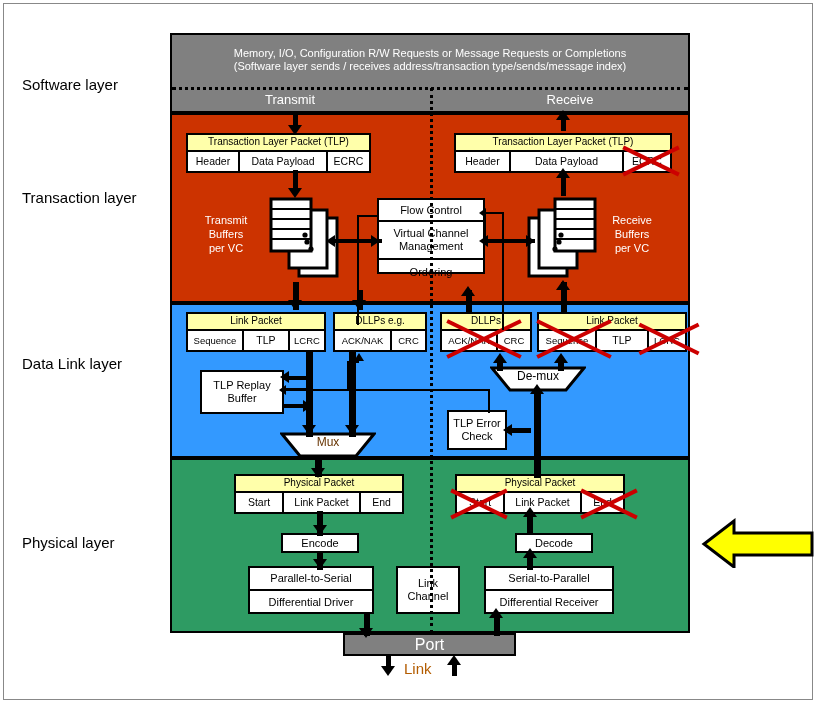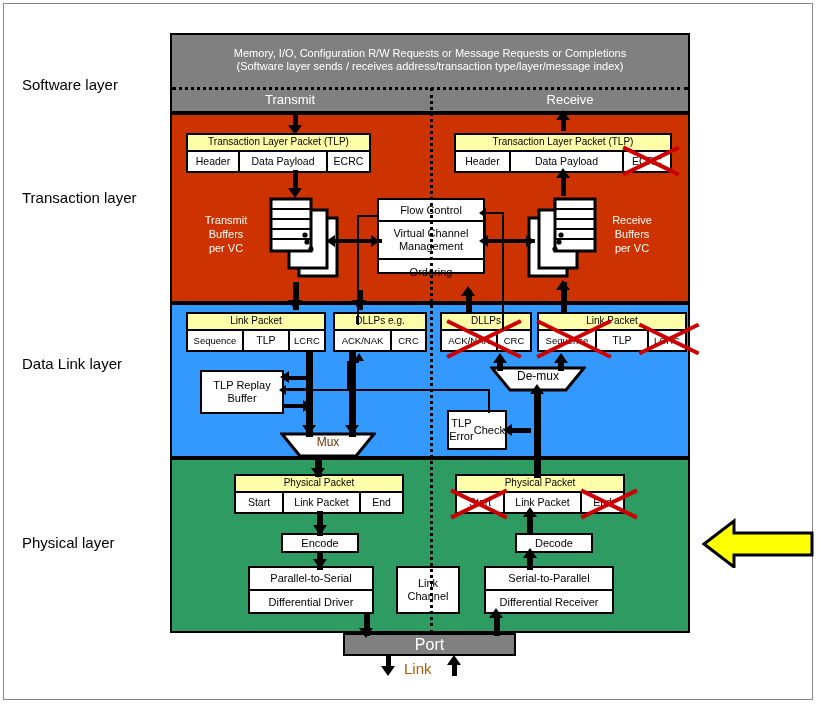--- a/index.html
+++ b/index.html
@@ -62,21 +62,21 @@
 <div id="root">
   <div class="frame"></div>
 
   <div class="layer-label" style="left:22px;top:76px;">Software layer</div>
   <div class="layer-label" style="left:22px;top:189px;">Transaction layer</div>
   <div class="layer-label" style="left:22px;top:355px;">Data Link layer</div>
   <div class="layer-label" style="left:22px;top:534px;">Physical layer</div>
 
   <div class="band sw" style="top:33px;height:80px;"></div>
   <div class="sw-text" style="left:170px;top:47px;">Memory, I/O, Configuration R/W Requests or Message Requests or Completions</div>
-  <div class="sw-text" style="left:170px;top:60px;">(Software layer sends / receives address/transaction type/layer/message index)</div>
+  <div class="sw-text" style="left:170px;top:60px;">(Software layer sends / receives address/transaction type/sends/message index)</div>
   <div class="dotline" style="left:172px;top:87px;width:516px;"></div>
   <div class="trx-lbl" style="left:210px;top:92px;width:160px;">Transmit</div>
   <div class="trx-lbl" style="left:490px;top:92px;width:160px;">Receive</div>
 
   <div class="band tx" style="top:113px;height:190px;"></div>
 
   <div class="pkt" style="left:186px;top:133px;width:185px;">
     <div class="hdr">Transaction Layer Packet (TLP)</div>
     <div class="cells">
       <div style="width:52px;">Header</div>
@@ -194,21 +194,21 @@
     </div>
   <div class="xmark" style="left:636px;top:314px;width:66px;height:46px;">
       <i class="a"></i>
       <i class="b"></i>
     </div>
 
   <div class="box" style="left:200px;top:370px;width:84px;height:44px;flex-direction:column;">
     <span>TLP Replay</span>
     <span>Buffer</span>
   </div>
-  <div class="box" style="left:447px;top:410px;width:60px;height:40px;flex-direction:row;">
+  <div class="box" style="left:447px;top:410px;width:60px;height:40px;flex-direction:column;">
     <span>TLP Error</span>
     <span>Check</span>
   </div>
 
   <div>
     <svg width="96" height="26" style="position:absolute;left:280px;top:432px;">
       <polygon points="2,2 94,2 76,24 20,24" fill="#fff" stroke="#000" stroke-width="3"></polygon>
     </svg>
     <div style="position:absolute;left:280px;top:435px;width:96px;text-align:center;font-size:12px;" class="muxlbl">Mux</div>
   </div>

